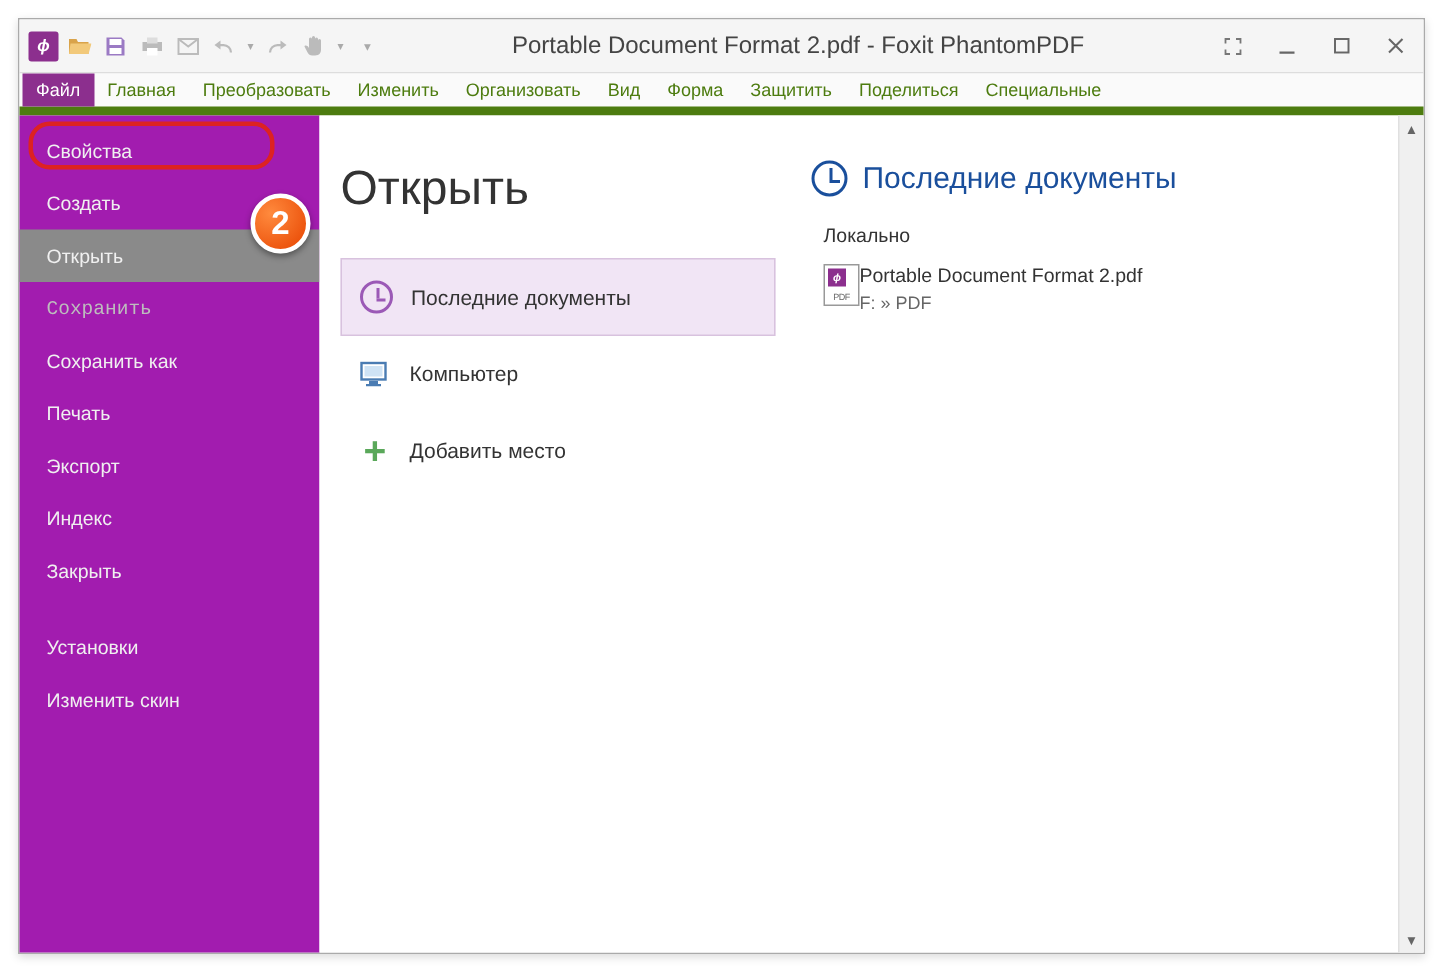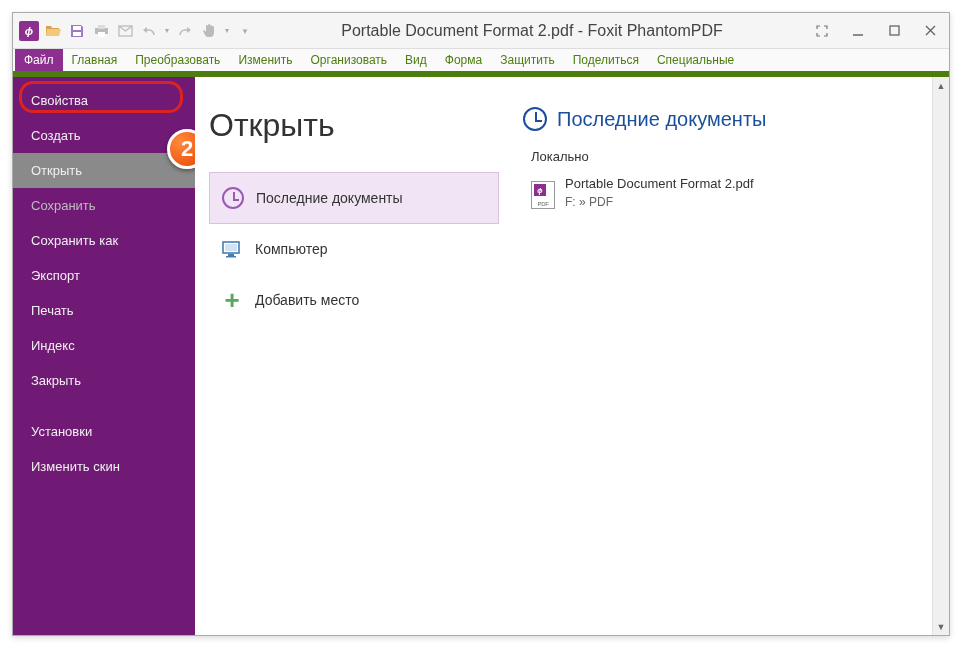--- a/index.html
+++ b/index.html
@@ -17,24 +17,24 @@
   .winctrls { display: flex; gap: 10px; }
   .winctrls .ico { width: 26px; height: 20px; display: flex; align-items: center; justify-content: center; color: #666; }
 
   
   .ribbon { height: 28px; background: #fafafa; display: flex; align-items: stretch; border-bottom: 6px solid #4d7c0f; padding-left: 2px; }
   .ribbon .tab { padding: 0 9px; display: flex; align-items: center; font-size: 12px; color: #4d7c0f; cursor: pointer; white-space: nowrap; }
   .ribbon .tab.active { background: #8c2f8e; color: #fff; }
 
   
   .content { flex: 1; display: flex; position: relative; }
-  .sidebar { width: 182px; background: #701a75; color: #fff; display: flex; flex-direction: column; padding-top: 6px; padding-bottom: 10px; }
+  .sidebar { width: 200px; background: #a21caf; color: #fff; display: flex; flex-direction: column; padding-top: 6px; padding-bottom: 10px; }
   .sidebar .item { padding: 10px 18px; font-size: 13px; cursor: pointer; color: #f0f0f0; }
   .sidebar .item.selected { background: #8a8a8a; }
-  .sidebar .item.disabled { color: #bdbdbd; cursor: default; }
+  .sidebar .item.disabled { color: #bdbdbd; cursor: default; font-family: Liberation Mono, monospace; }
   .sidebar .gap { height: 16px; }
   .highlight-ring { position: absolute; top: 4px; left: 6px; width: 164px; height: 32px; border: 3px solid #d22; border-radius: 14px; pointer-events: none; }
   .badge { position: absolute; top: 52px; left: 154px; width: 40px; height: 40px; border-radius: 50%; background: radial-gradient(circle at 30% 30%, #ff8a3d, #e74400); border: 3px solid #fff; box-shadow: 0 2px 4px rgba(0,0,0,0.4); display: flex; align-items: center; justify-content: center; color: #fff; font-weight: bold; font-size: 22px; }
 
   .main { flex: 1; background: #fff; padding: 30px 14px 10px 14px; display: flex; gap: 24px; position: relative; }
   .col-left { width: 290px; }
   .col-right { flex: 1; }
   h1.page-title { font-size: 32px; font-weight: 400; color: #333; margin-bottom: 28px; }
   .src-item { display: flex; align-items: center; gap: 12px; padding: 14px 12px; font-size: 14px; color: #333; cursor: pointer; border-bottom: 1px solid transparent; }
   .src-item.selected { background: #f1e5f5; border: 1px solid #d8c2de; }
@@ -42,21 +42,21 @@
   .sicon.clock { border: 2px solid #9b59b6; border-radius: 50%; position: relative; }
   .sicon.clock::before { content: ""; position: absolute; width: 2px; height: 7px; background: #9b59b6; top: 3px; left: 9px; }
   .sicon.clock::after { content: ""; position: absolute; width: 6px; height: 2px; background: #9b59b6; top: 10px; left: 9px; }
   .sicon.computer svg { width: 22px; height: 22px; }
   .sicon.plus { color: #5aa85a; font-size: 26px; font-weight: bold; line-height: 1; }
   .section-title { font-size: 20px; color: #1a4f9c; display: flex; align-items: center; gap: 10px; margin-bottom: 18px; }
   .section-title .sicon { width: 24px; height: 24px; border: 2px solid #1a4f9c; border-radius: 50%; position: relative; }
   .section-title .sicon::before { content: ""; position: absolute; width: 2px; height: 8px; background: #1a4f9c; top: 3px; left: 10px; }
   .section-title .sicon::after { content: ""; position: absolute; width: 7px; height: 2px; background: #1a4f9c; top: 11px; left: 10px; }
   .sub-label { font-size: 13px; color: #333; margin-bottom: 8px; margin-left: 8px; }
-  .file-entry { display: flex; align-items: flex-end; gap: 10px; padding: 4px 8px; cursor: pointer; }
+  .file-entry { display: flex; align-items: flex-start; padding: 4px 8px; cursor: pointer; }
   .file-entry .ficon { width: 24px; height: 28px; border: 1px solid #999; background: #fff; position: relative; display: flex; flex-direction: column; justify-content: space-between; }
   .ficon .dot { width: 12px; height: 12px; background: #8c2f8e; margin: 2px; color: #fff; font-size: 7px; display: flex; align-items: center; justify-content: center; font-style: italic; font-weight: bold; }
   .ficon .ext { font-size: 6px; text-align: center; color: #666; padding-bottom: 1px; letter-spacing: -0.3px; }
   .file-entry .meta .fname { font-size: 13px; color: #333; }
   .file-entry .meta .fpath { font-size: 12px; color: #666; margin-top: 4px; }
 
   
   .vscroll { position: absolute; top: 0; right: 0; bottom: 0; width: 17px; background: #f0f0f0; border-left: 1px solid #e0e0e0; }
   .vscroll .arrow { height: 17px; display: flex; align-items: center; justify-content: center; color: #666; font-size: 9px; }
 </style>
@@ -155,22 +155,22 @@
   </div>
 
   <div class="content">
     <div class="sidebar" style="position:relative;">
       <div class="highlight-ring"></div>
       <div class="item">Свойства</div>
       <div class="item">Создать</div>
       <div class="item selected">Открыть</div>
       <div class="item disabled">Сохранить</div>
       <div class="item">Сохранить как</div>
+      <div class="item">Печать</div>
       <div class="item">Экспорт</div>
-      <div class="item">Печать</div>
       <div class="item">Индекс</div>
       <div class="item">Закрыть</div>
       <div class="gap"></div>
       <div class="item">Установки</div>
       <div class="item">Изменить скин</div>
     </div>
 
     <div class="badge">2</div>
 
     <div class="main">

